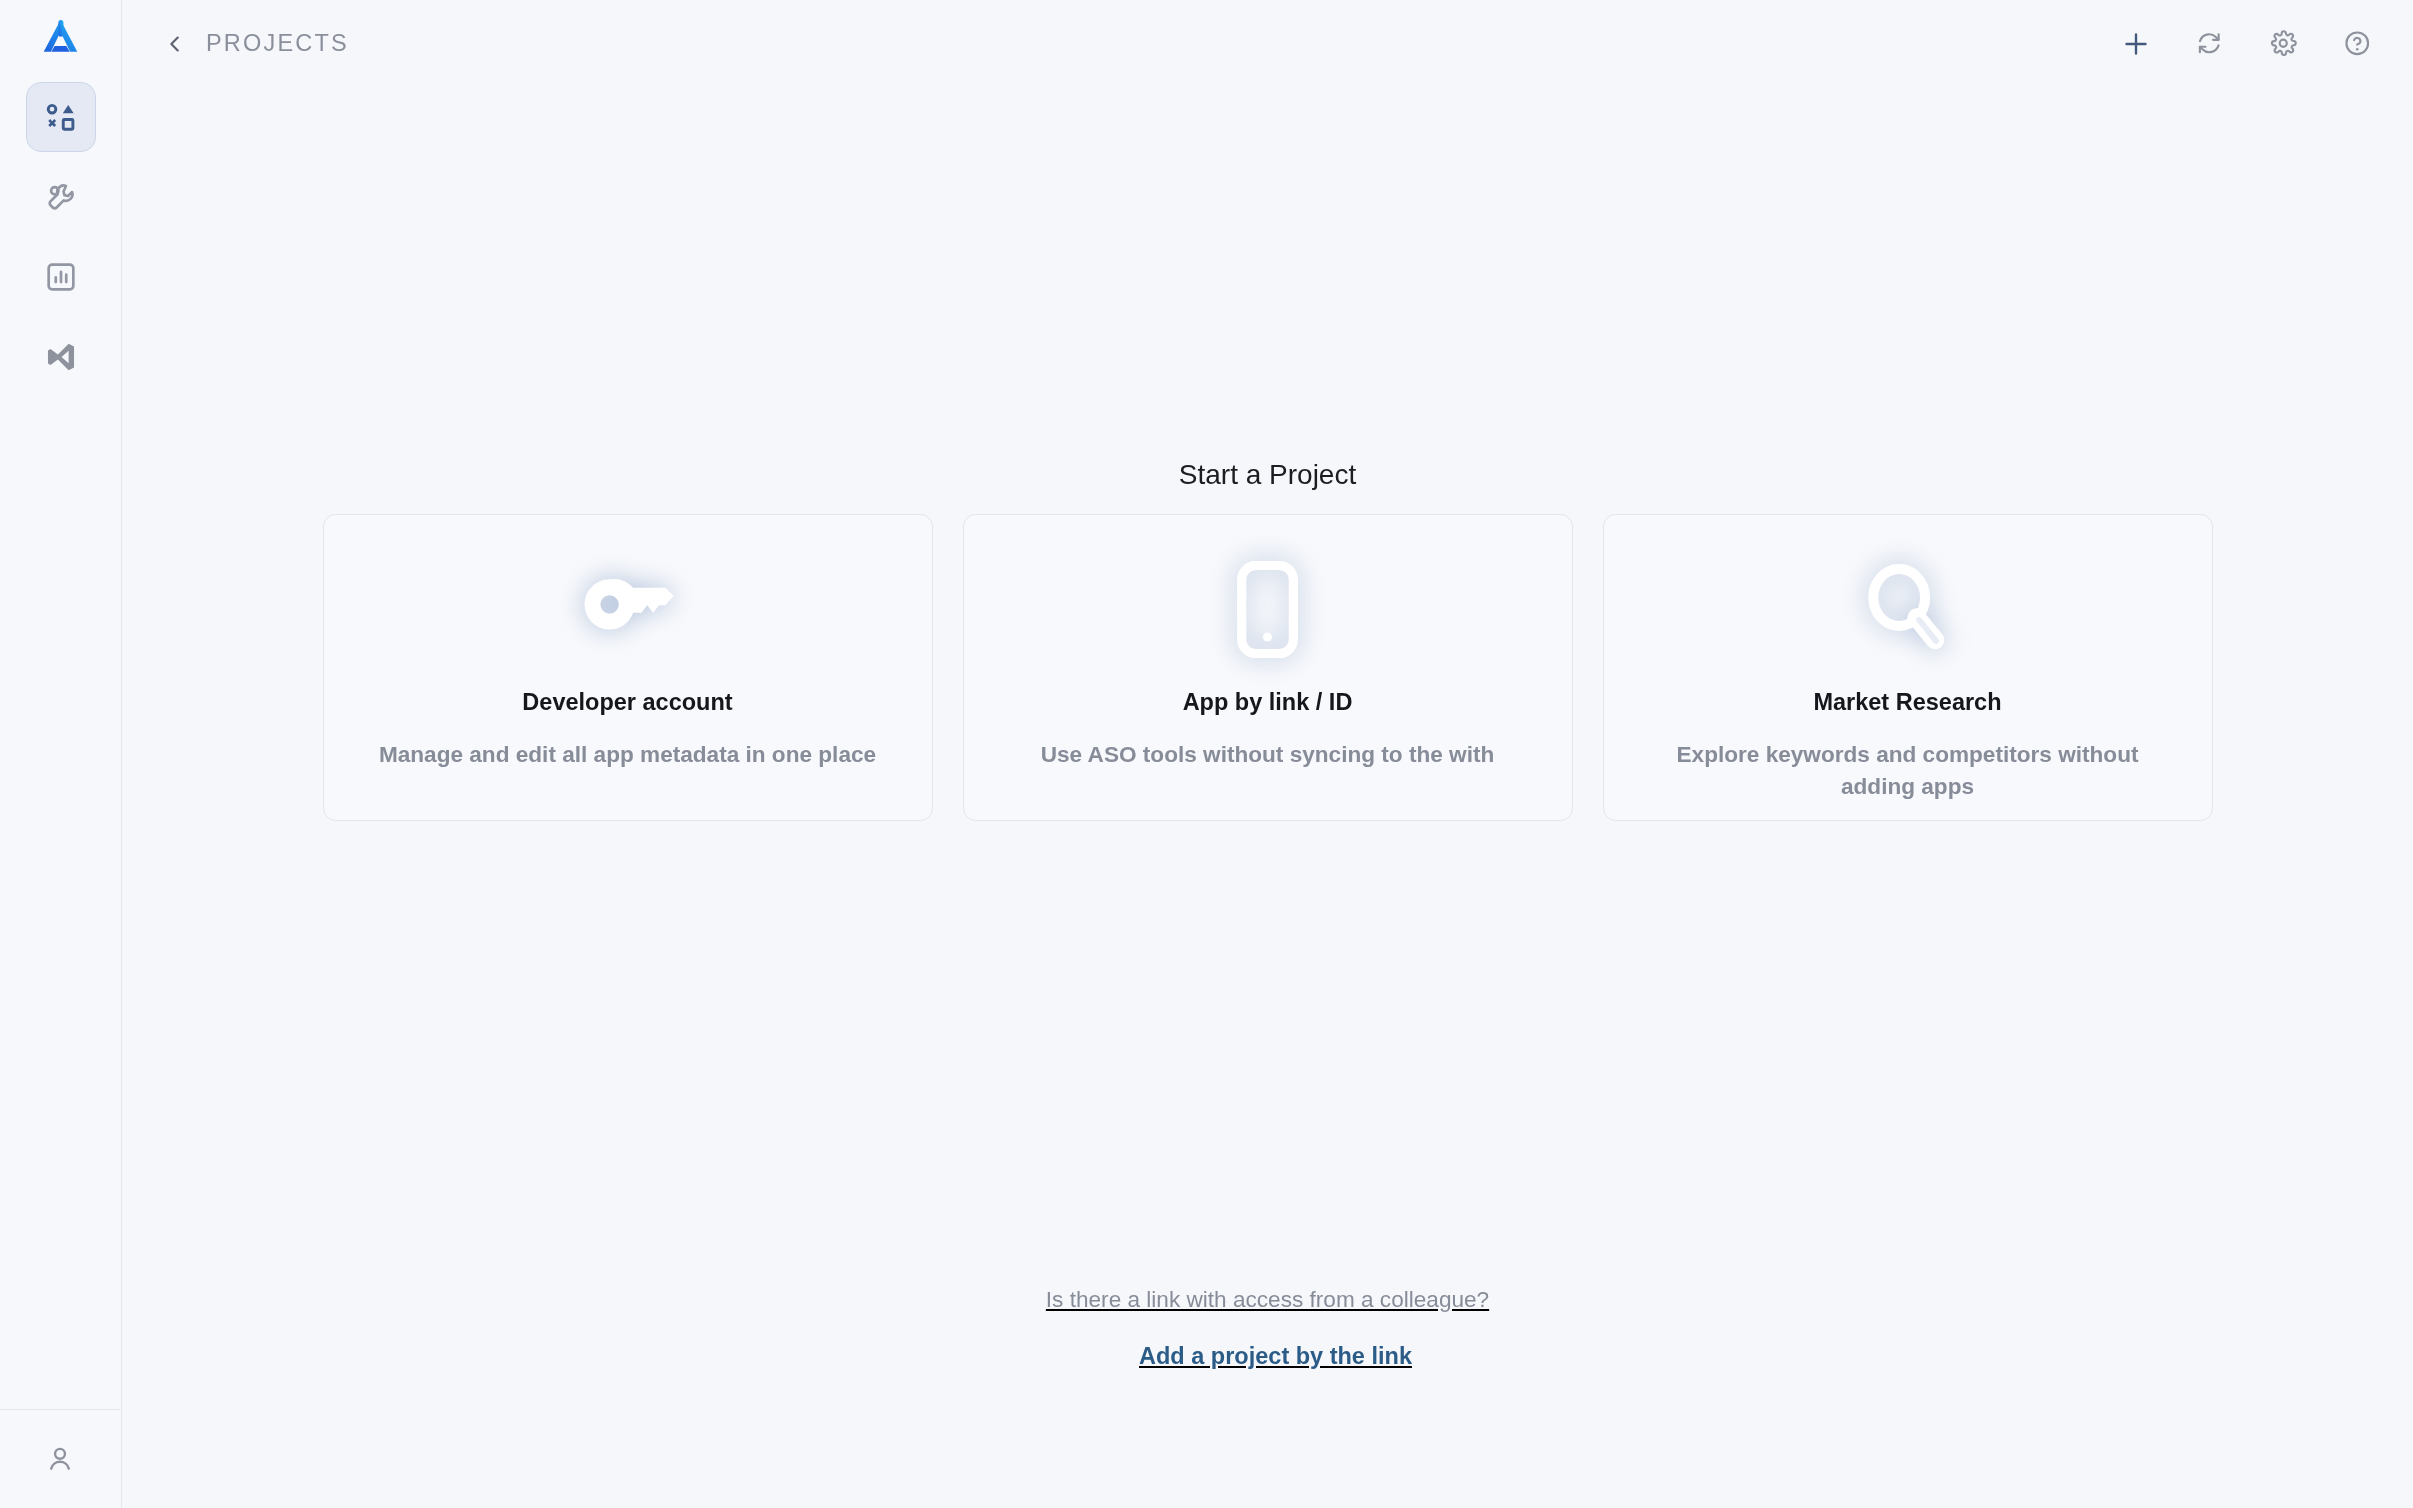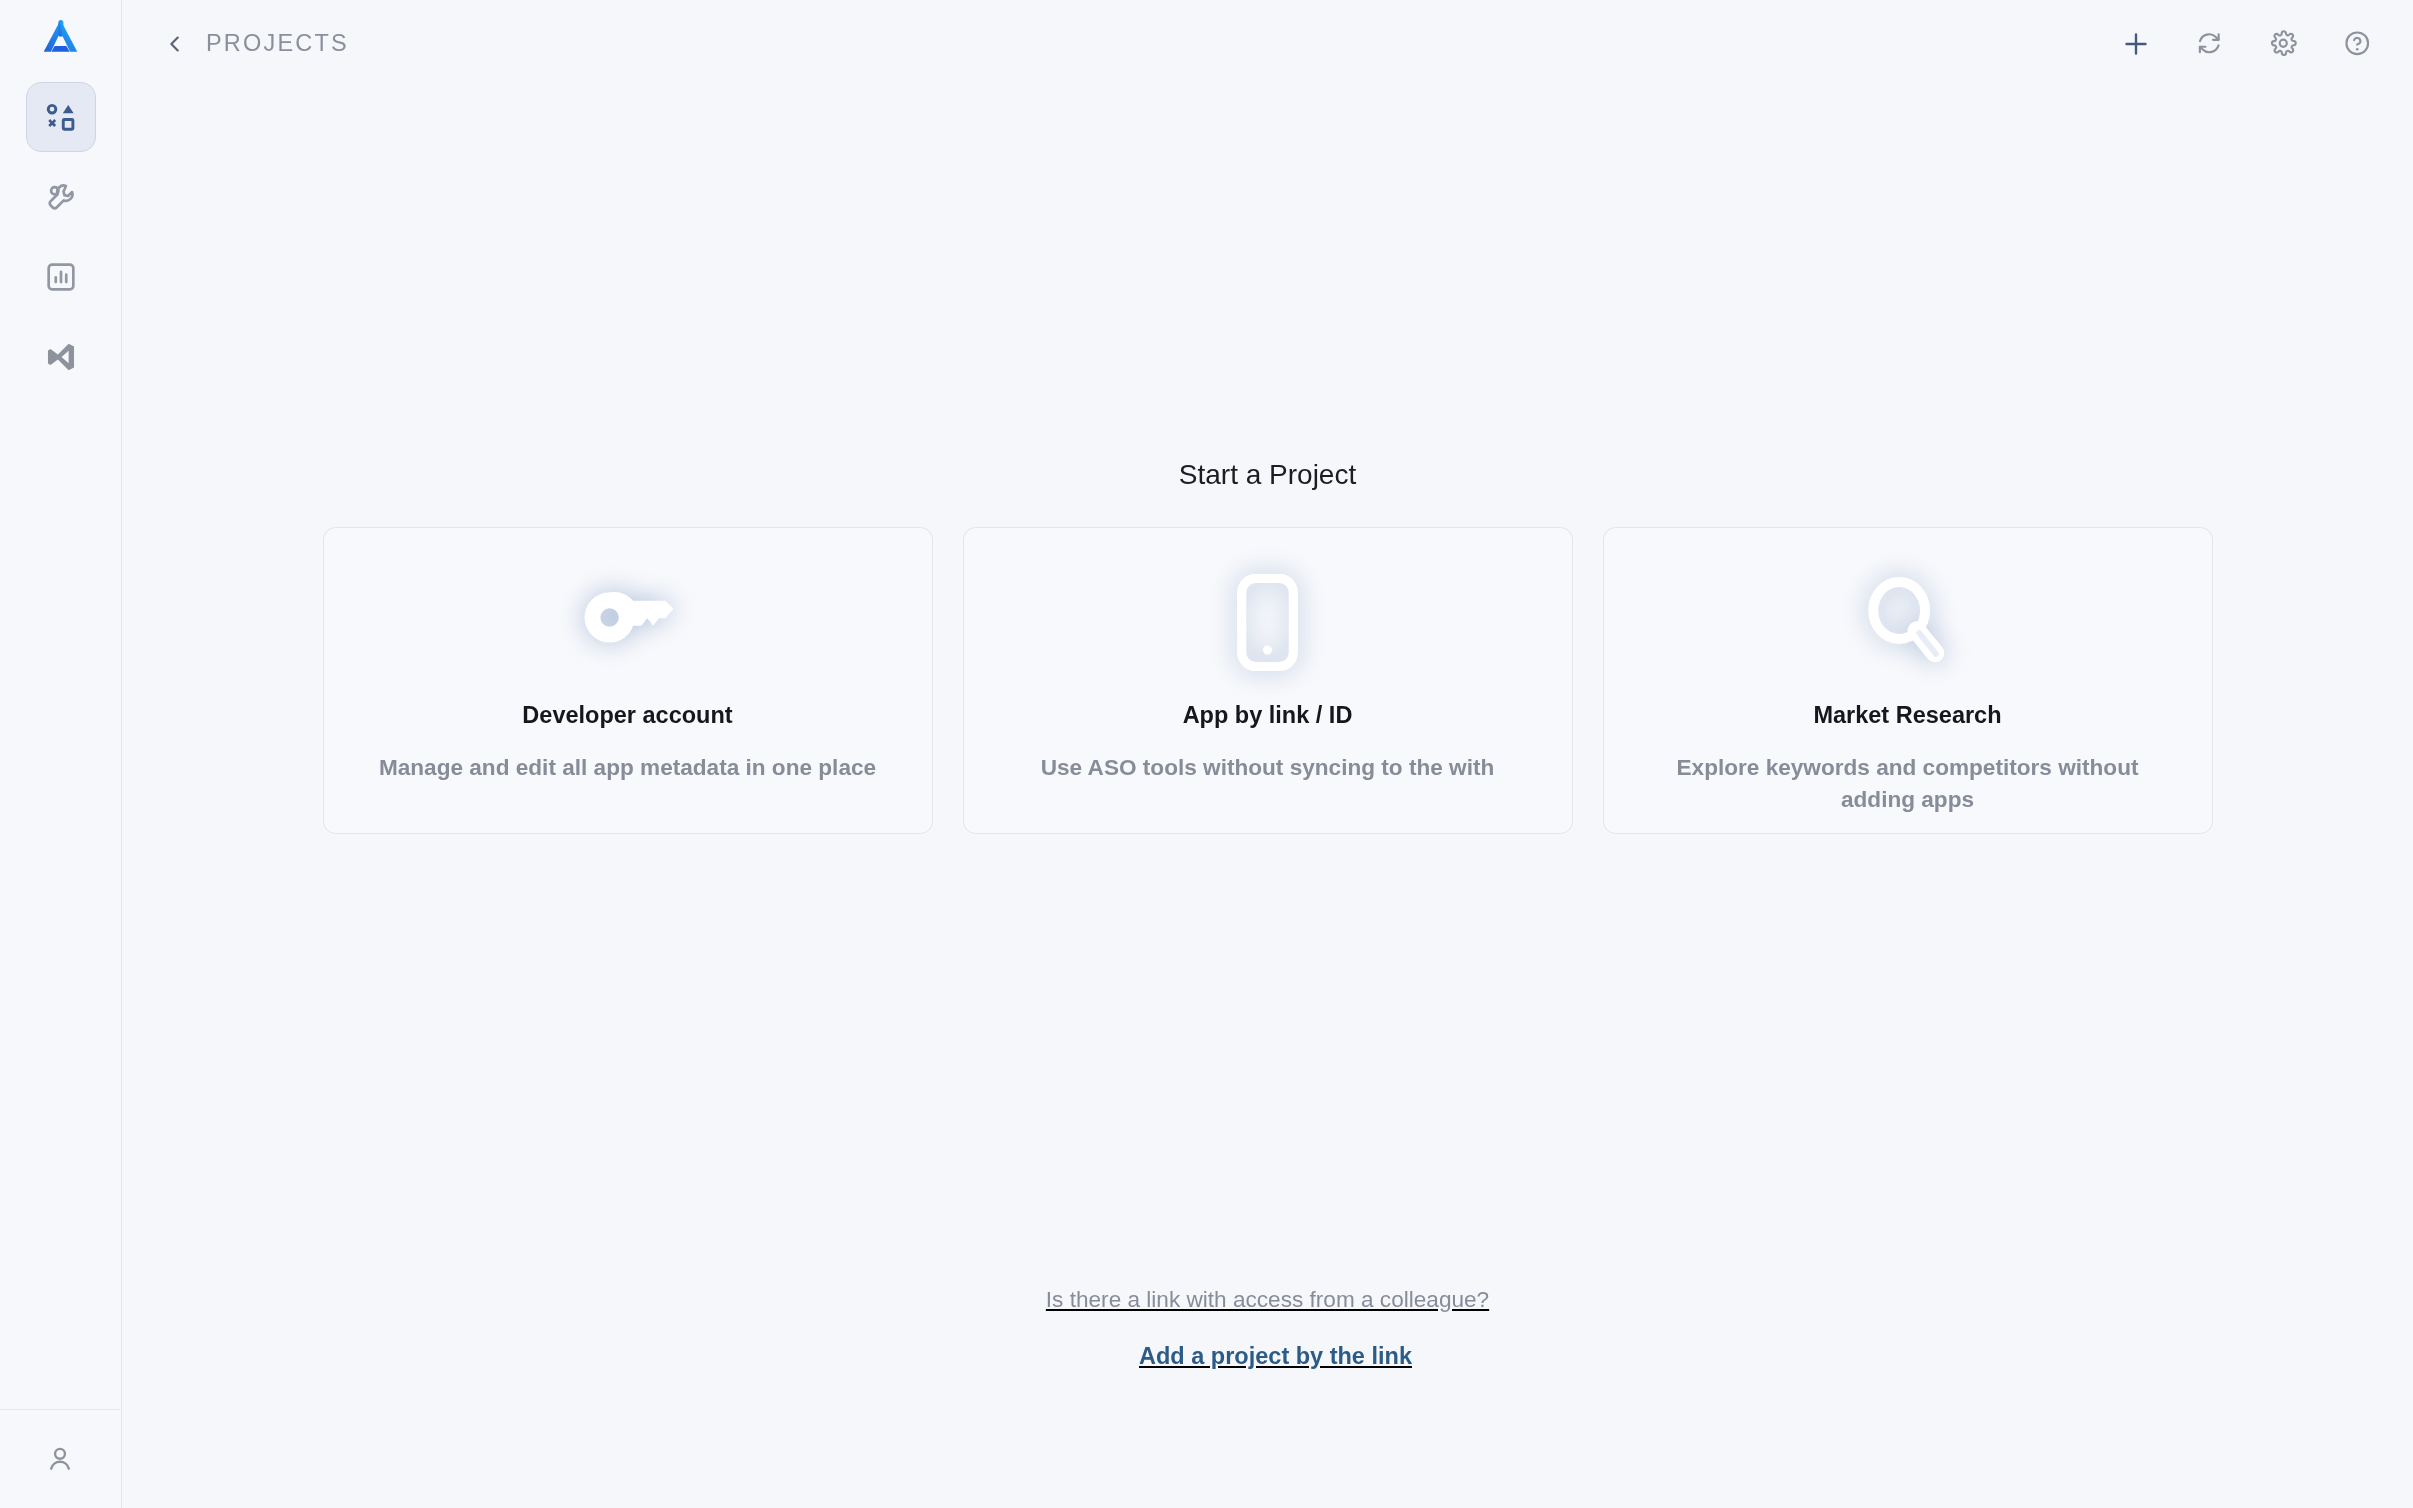--- a/index.html
+++ b/index.html
@@ -49,23 +49,23 @@
   }
   .top-actions { display: flex; align-items: center; gap: 37px; }
   .top-icon { width: 37px; height: 37px; display: flex; align-items: center; justify-content: center; cursor: pointer; }
 
   
   .content {
     flex: 1; display: flex; flex-direction: column; align-items: center;
     position: relative;
   }
   .start-block { position: absolute; left: 0; right: 0; top: 372px; display: flex; flex-direction: column; align-items: center; }
-  .start-title { font-size: 28px; color: #1b1d22; font-weight: 400; margin-bottom: 36px; }
-
-  .cards { display: flex; gap: 30px; }
+  .start-title { font-size: 28px; color: #1b1d22; font-weight: 400; }
+
+  .cards { display: flex; gap: 30px; margin-top: 23px; }
   .card {
     width: 610px; height: 307px;
     background: #f8f9fc;
     border: 1.7px solid #e3e5ea;
     border-radius: 12.6px;
     display: flex; flex-direction: column; align-items: center;
     padding-top: 44px;
     cursor: pointer;
   }
   .card-icon { height: 101px; display: flex; align-items: center; justify-content: center; margin-bottom: 28.5px; }

